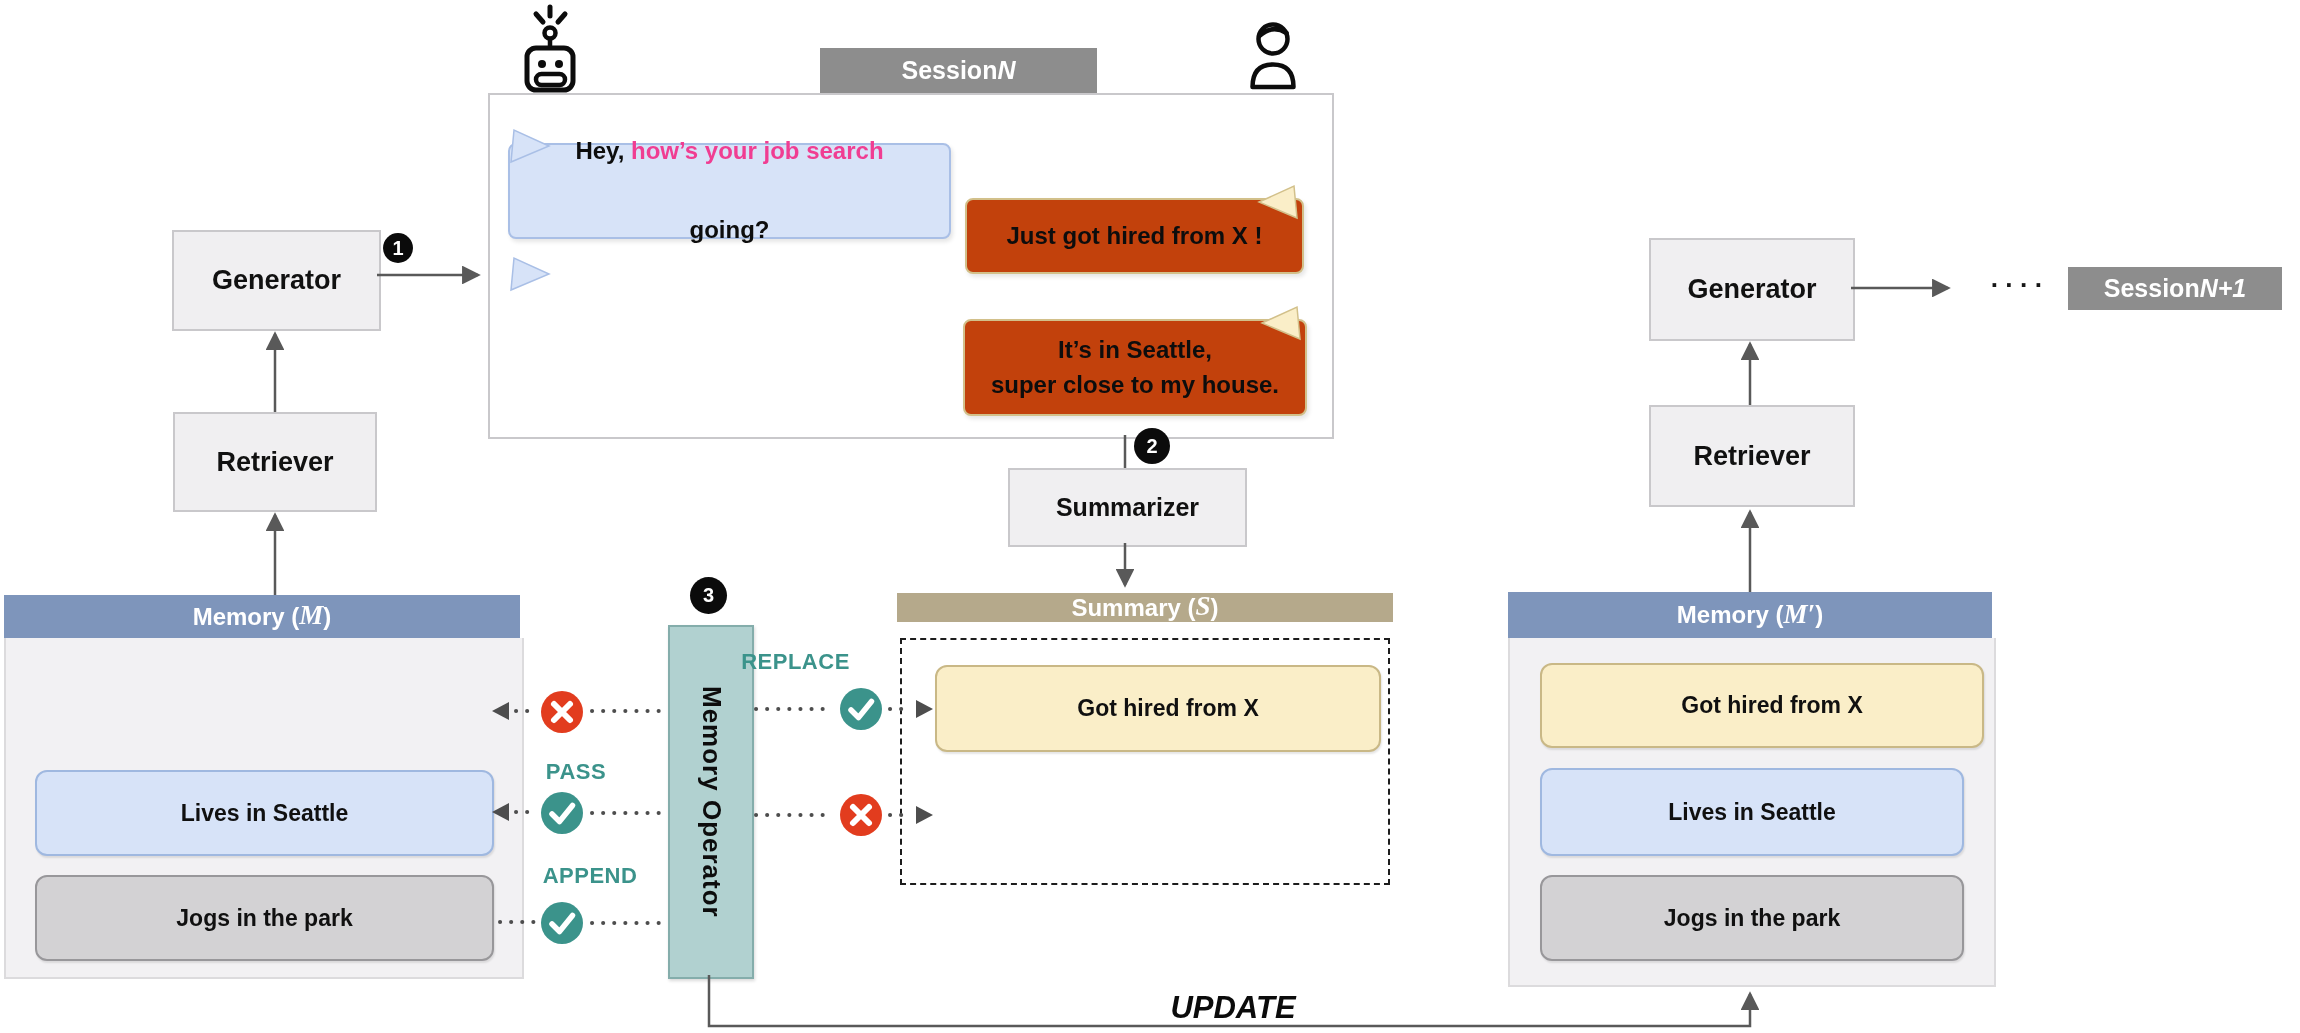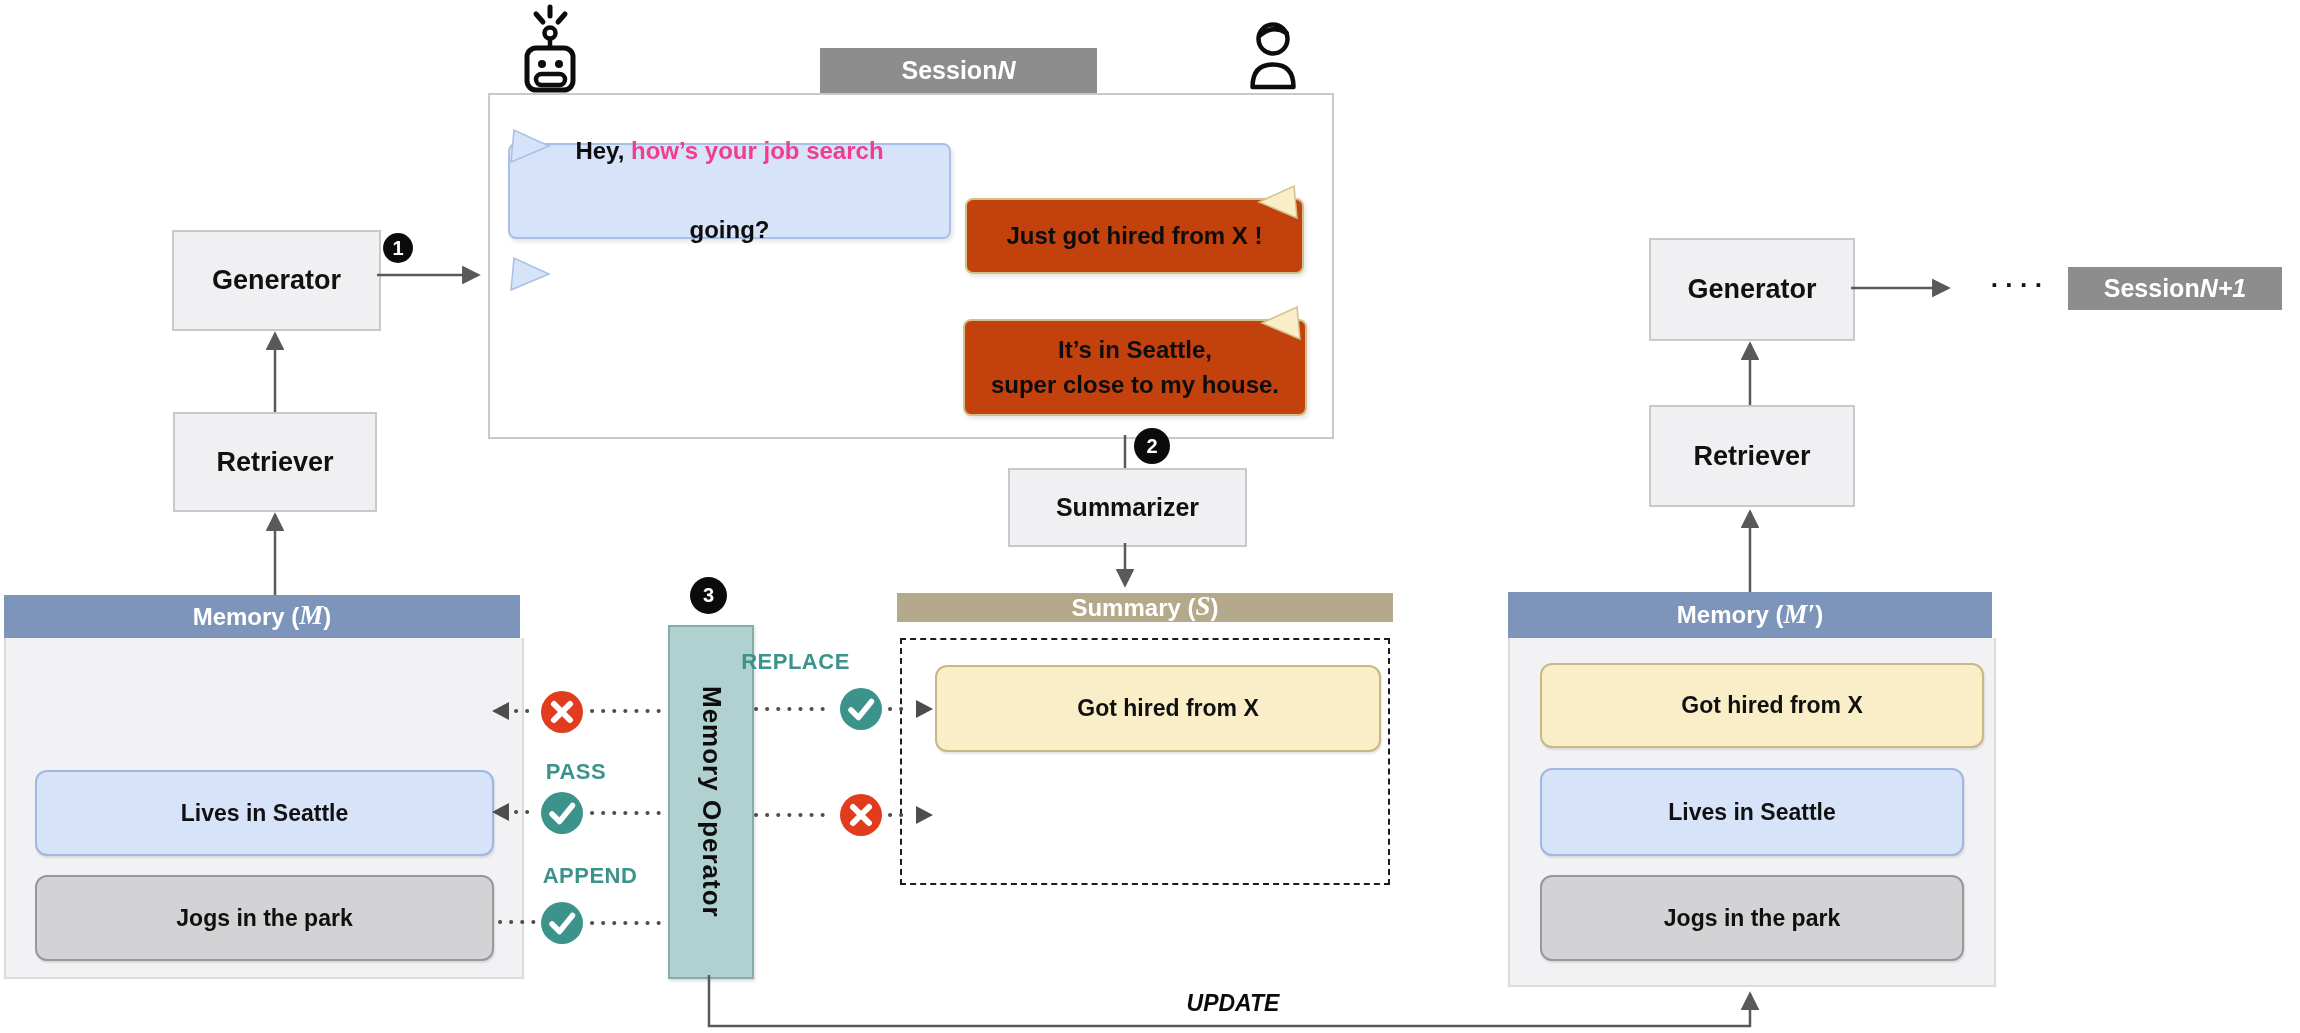--- a/index.html
+++ b/index.html
@@ -34,21 +34,21 @@
 
   .badge{border-radius:50%;background:#0b0b0b;color:#fff;display:flex;align-items:center;justify-content:center;
          font-weight:700;font-size:20px;z-index:3;}
 
   .operator{background:#b1d1d0;border:2px solid #84adab;display:flex;align-items:center;justify-content:center;
             box-shadow:1px 2px 3px rgba(0,0,0,.15);}
   .operator span{writing-mode:vertical-rl;font-weight:700;font-size:26px;color:#0d0d0d;letter-spacing:1px;}
 
   .op-label{color:#3b938b;font-weight:700;font-size:22px;letter-spacing:.5px;display:flex;justify-content:center;z-index:3;}
   .dashed-box{border:2.5px dashed #1c1c1c;}
-  .update{font-style:italic;font-weight:700;font-size:23px;color:#0b0b0b;display:flex;justify-content:center;z-index:3;}
+  .update{font-style:italic;font-weight:700;font-size:31px;color:#0b0b0b;display:flex;justify-content:center;z-index:3;}
   .ellipsis{font-weight:700;font-size:26px;letter-spacing:6px;color:#161616;display:flex;justify-content:center;}
   .icon{z-index:3;}
   svg.overlay{position:absolute;left:0;top:0;z-index:2;pointer-events:none;}
 </style>
 </head>
 <body>
 
 <div class="canvas">
 
   <div class="abs session-box" style="left:488px;top:93px;width:842px;height:342px;"></div>

